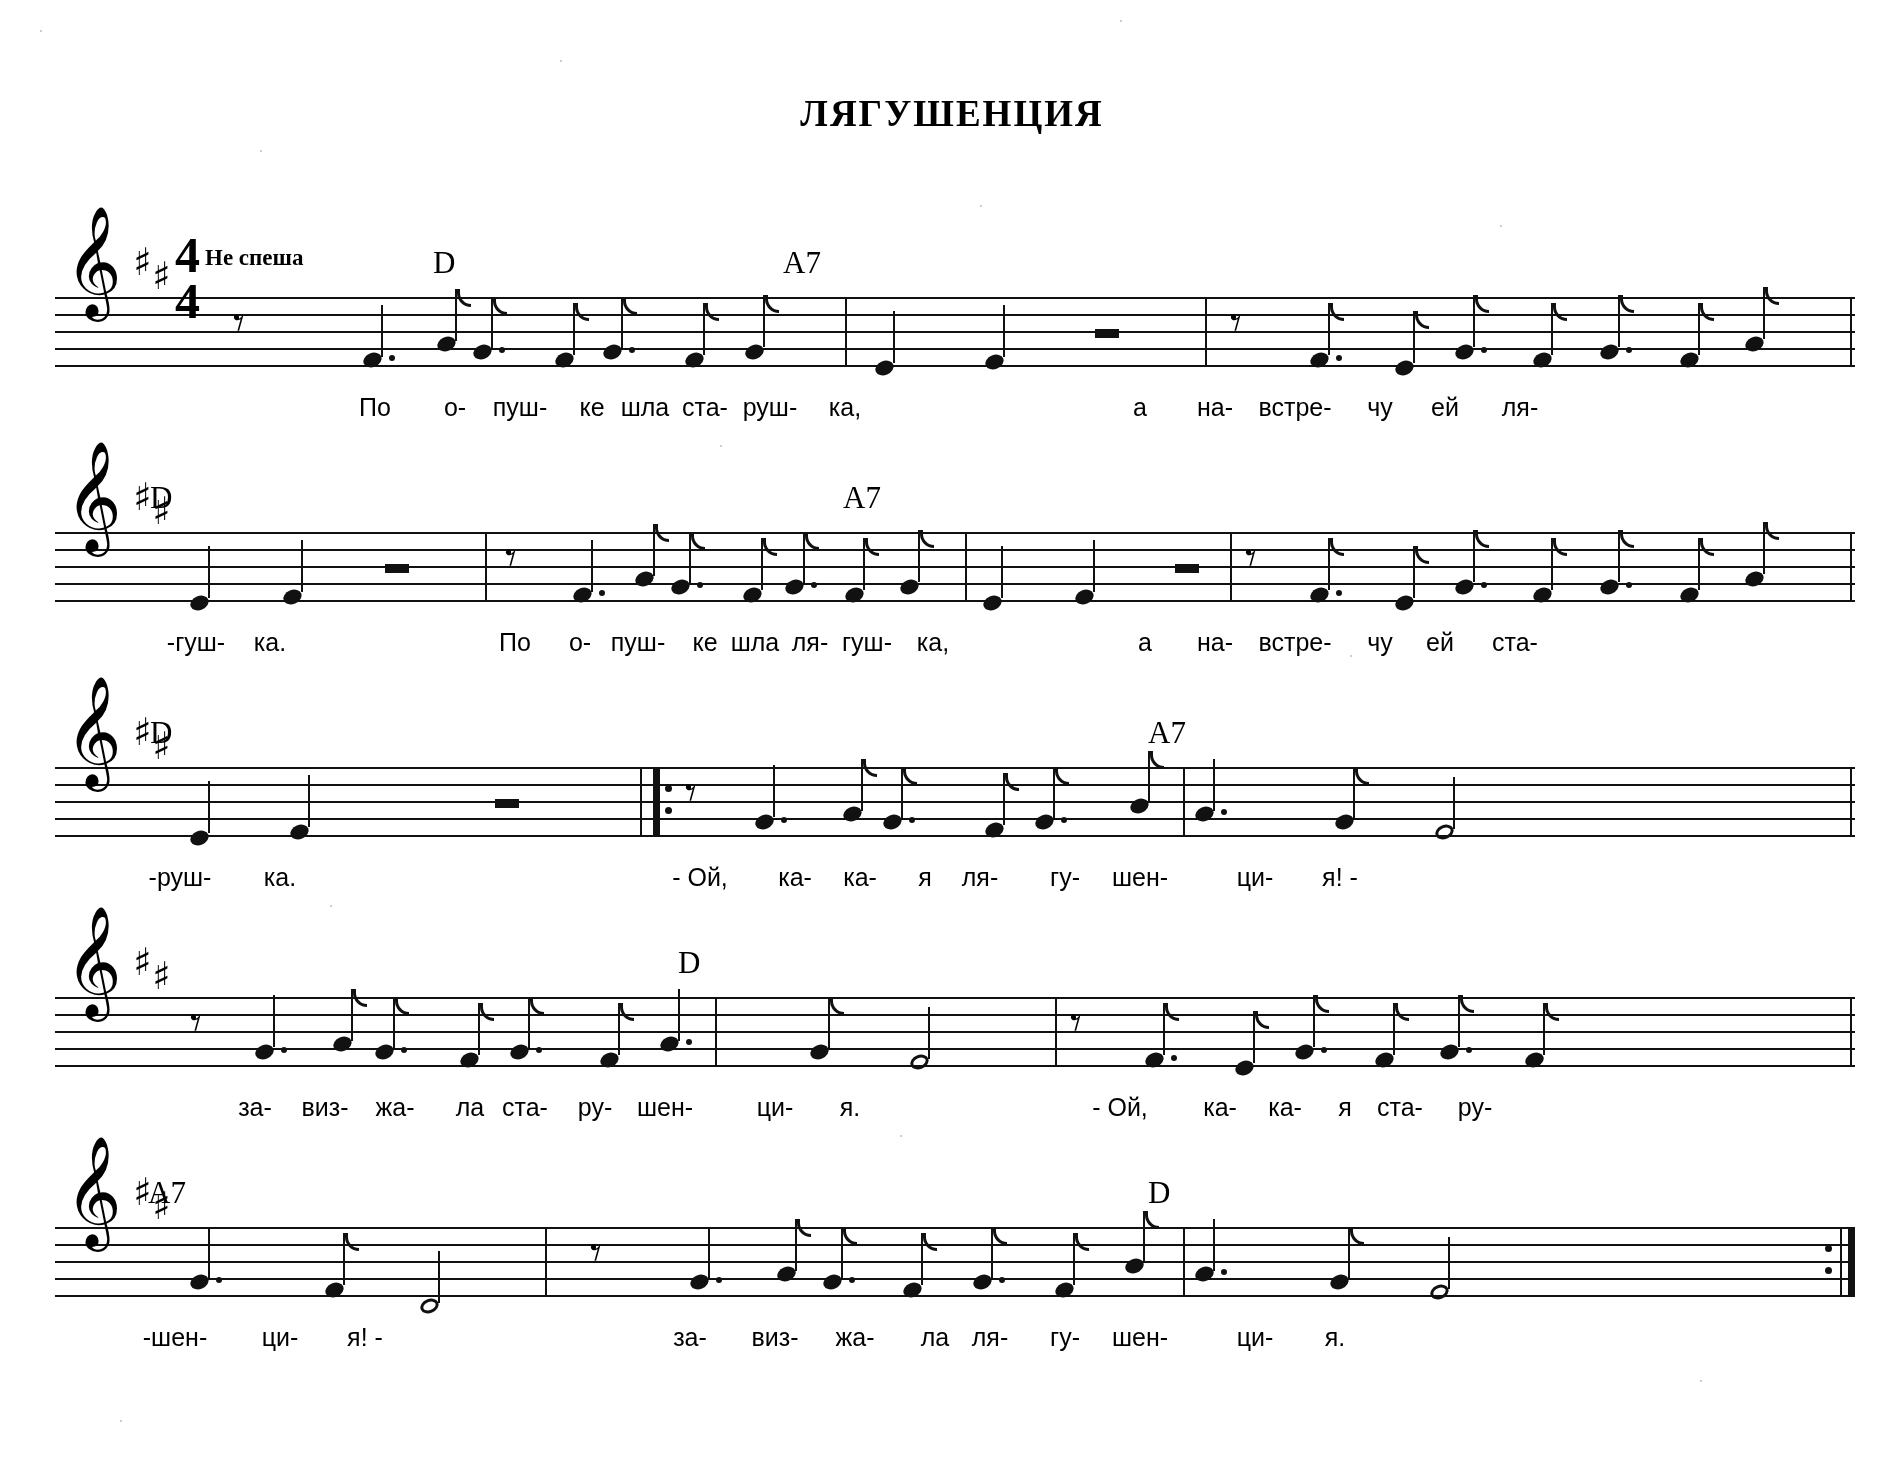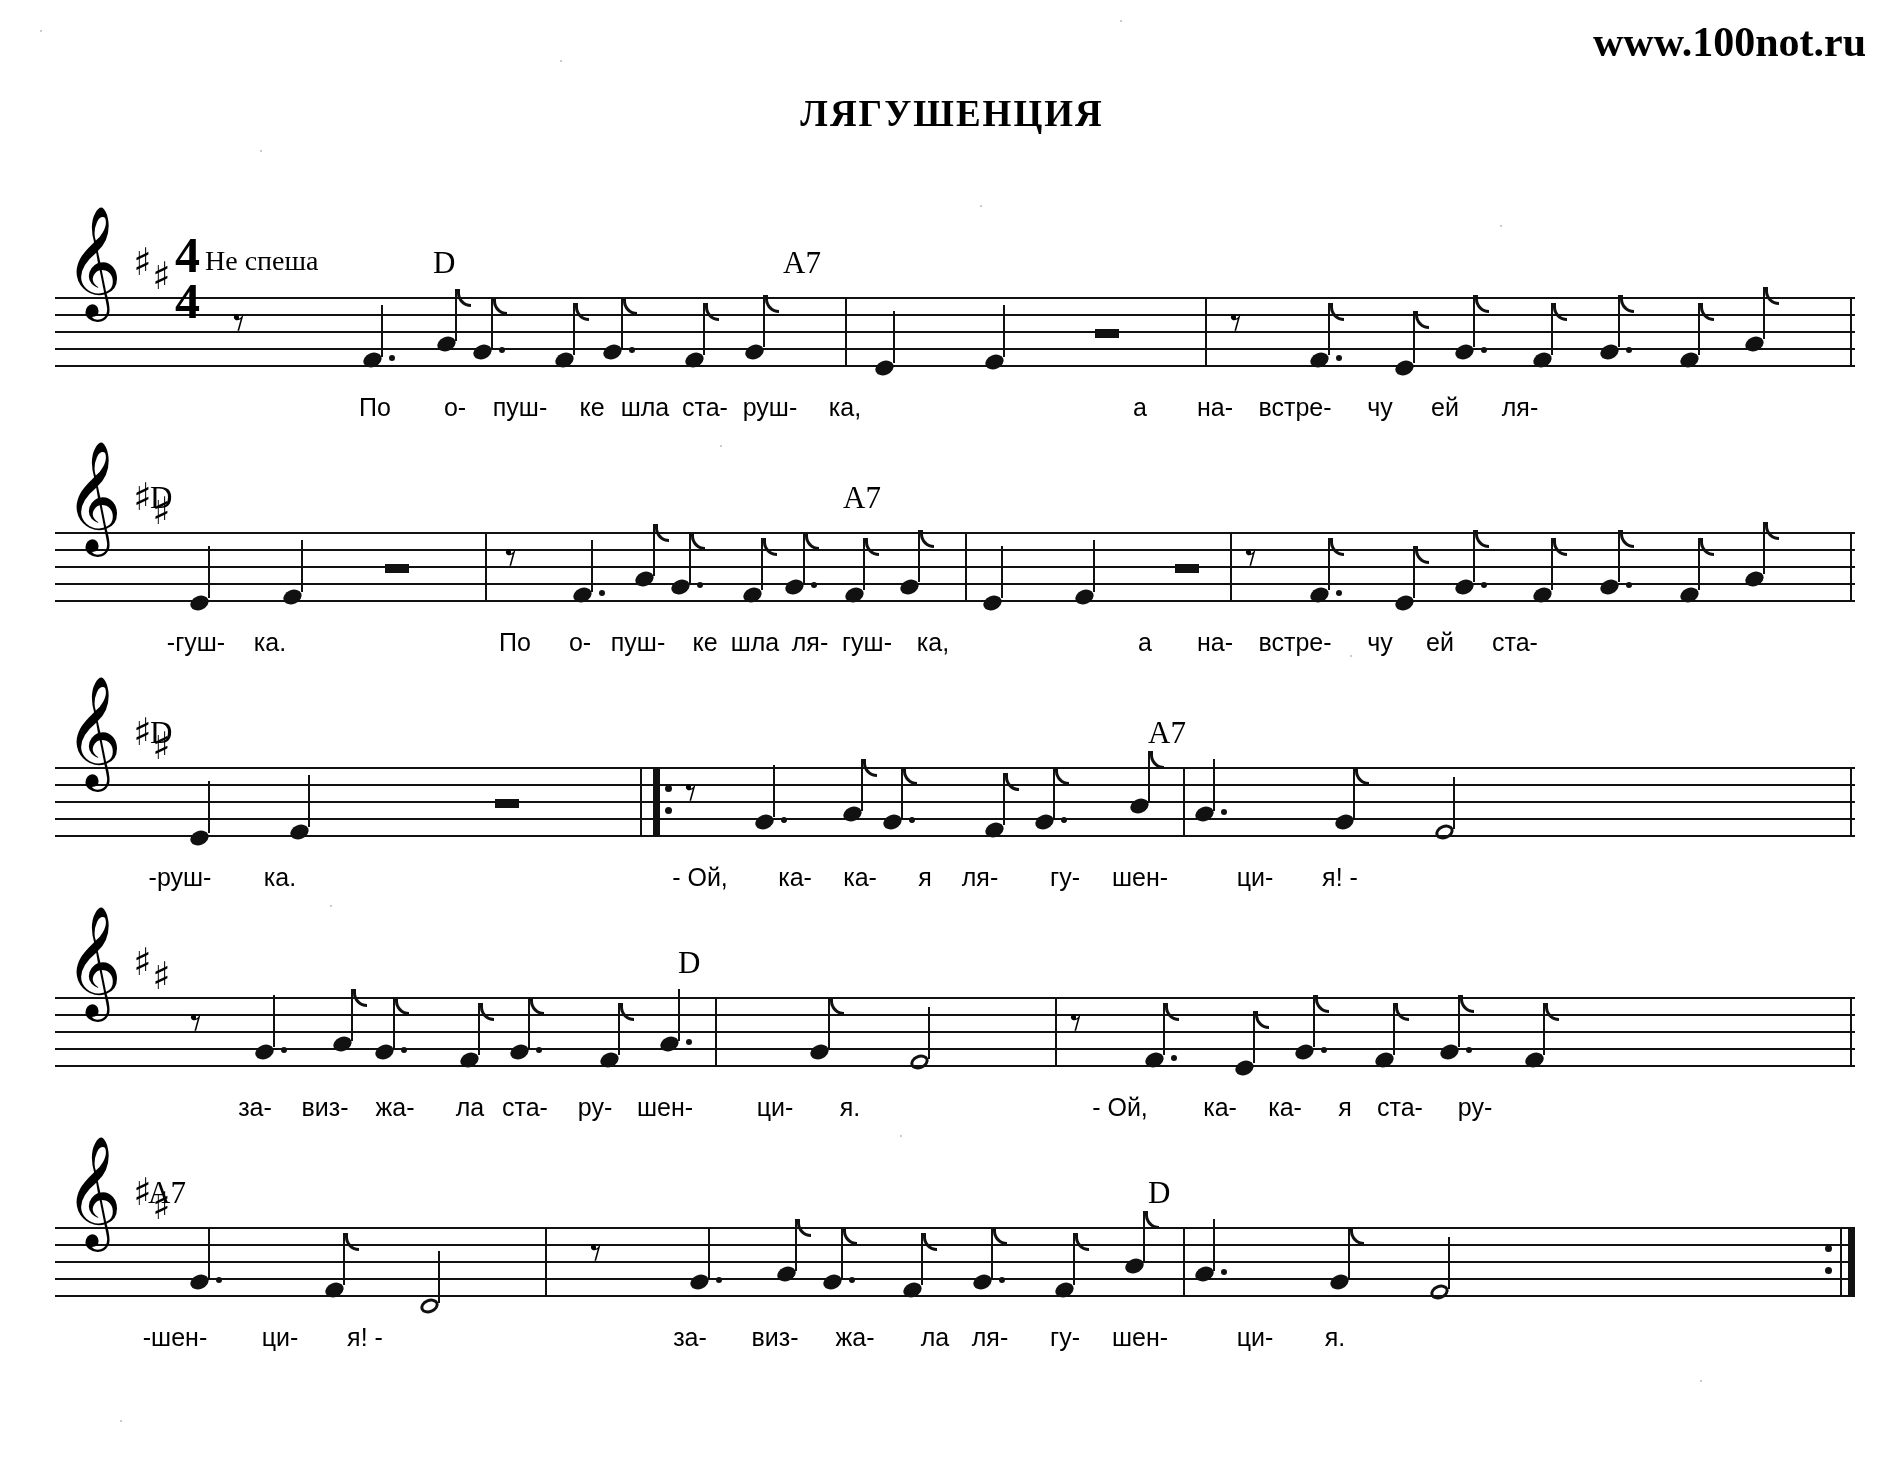--- a/index.html
+++ b/index.html
@@ -46,22 +46,22 @@
     top: 160px;
     right: 48px;
     font-family: "Liberation Serif", serif;
     font-size: 29px;
   }
   .tempo {
     position: absolute;
     top: 245px;
     left: 205px;
     font-family: "Liberation Serif", serif;
-    font-size: 28px;
-    font-weight: normal;
+    font-size: 23px;
+    font-weight: bold;
   }
 
   
   .system {
     position: absolute;
     left: 55px;
     width: 1800px;
     height: 175px;
   }
   .staff {
@@ -220,21 +220,20 @@
     height: 2px;
     background: #bbb;
     border-radius: 50%;
   }
 </style>
 </head>
 <body>
 
 <div class="sheet">
 
-  <div class="watermark">www.100not.ru</div>
   <div class="title">ЛЯГУШЕНЦИЯ</div>
   <div class="tempo">Не спеша</div>
 
   <div class="system" style="top:245px">
     <div class="staff">
       <div class="line"></div>
         <div class="line"></div>
         <div class="line"></div>
         <div class="line"></div>
         <div class="line"></div>

